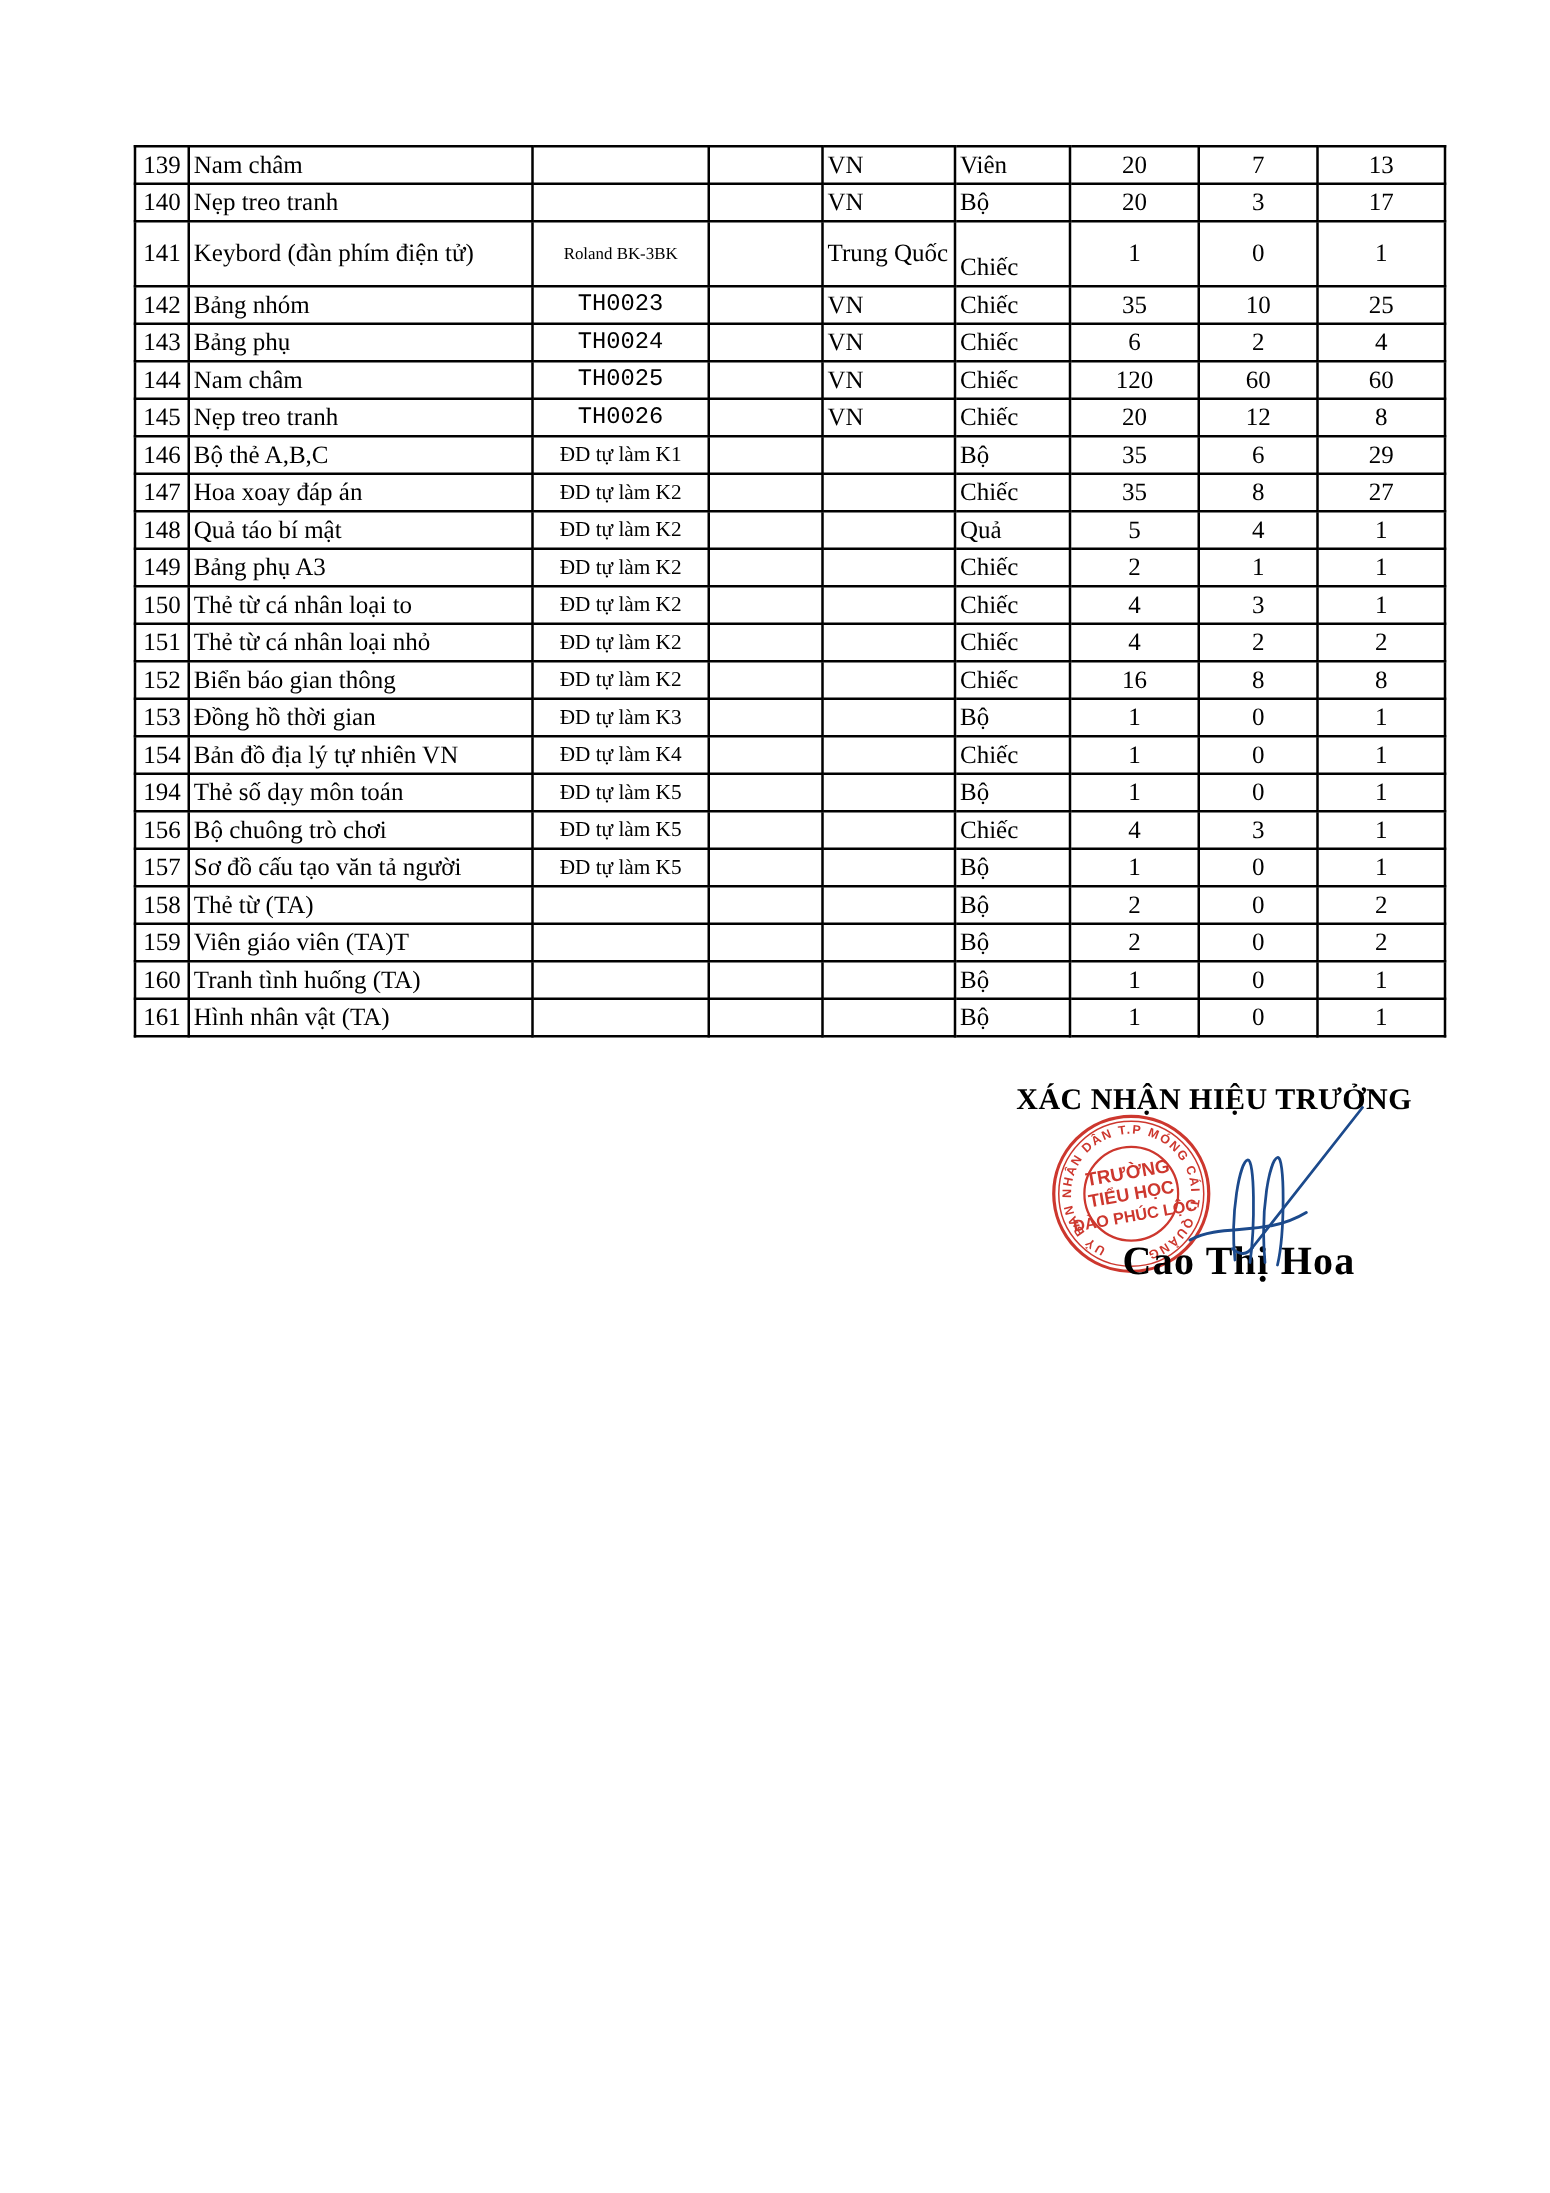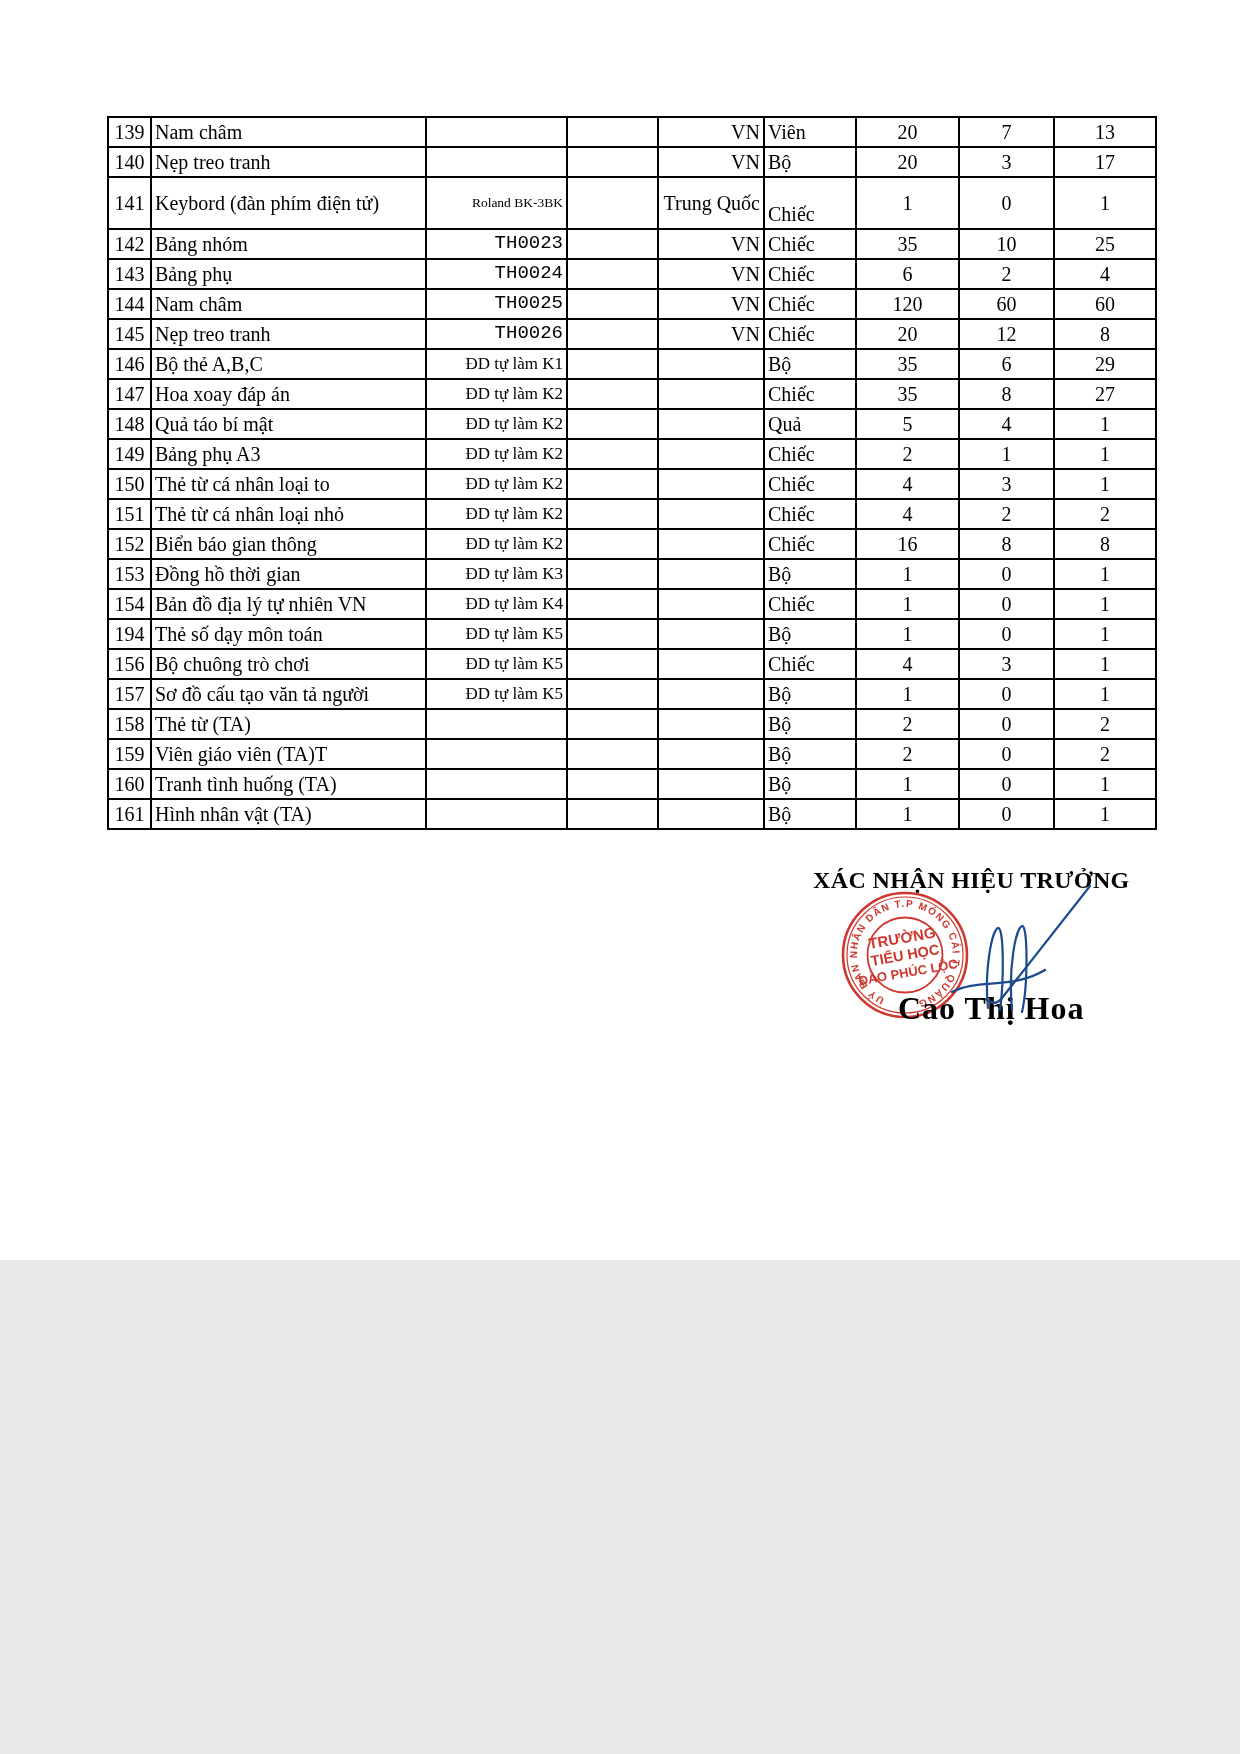--- a/index.html
+++ b/index.html
@@ -1,18 +1,18 @@
 <!DOCTYPE html>
 <html><head>
 <meta charset="utf-8">
 <style>
   html,body { margin:0; padding:0; background:#e8e8e8; }
   .page {
     position:relative;
-    width:1240px; height:1260px;
+    width:1240px; height:1754px;
     margin:0 auto;
     background:#ffffff;
     font-family:"Liberation Serif", serif;
     color:#000;
     overflow:hidden;
   }
   table.inv {
     position:absolute; left:107px; top:116px;
     border-collapse:collapse;
     table-layout:fixed;
@@ -24,26 +24,26 @@
     font-size:20px;
     line-height:1.15;
     vertical-align:middle;
     overflow:hidden;
     white-space:nowrap;
   }
   table.inv tr { height:30px; }
   table.inv tr.tall { height:52px; }
   td.c-no   { text-align:center; }
   td.c-name { text-align:left; font-size:21px; padding-left:5px; }
-  td.c-code { text-align:right; }
+  td.c-code { text-align:center; }
   td.c-code.code-lg { font-size:19px;font-family:Liberation Mono, monospace; }
   td.c-code.code-md { font-size:17px; }
   td.c-code.code-sm { font-size:13.5px; }
   td.c-empty { }
-  td.c-origin { text-align:right; white-space:pre-line;margin-left:28px; }
+  td.c-origin { text-align:left; white-space:pre-line;margin-left:28px; }
   td.c-unit { text-align:left; font-size:21px; padding-left:4px; }
   tr.tall td.c-unit { vertical-align:bottom; padding-bottom:2px; }
   td.c-q { text-align:center; }
 
   .confirm-label {
     position:absolute; left:813px; top:867px;
     font-size:24px; font-weight:bold; letter-spacing:0.4px;
     white-space:nowrap;
   }
   .signer-name {

